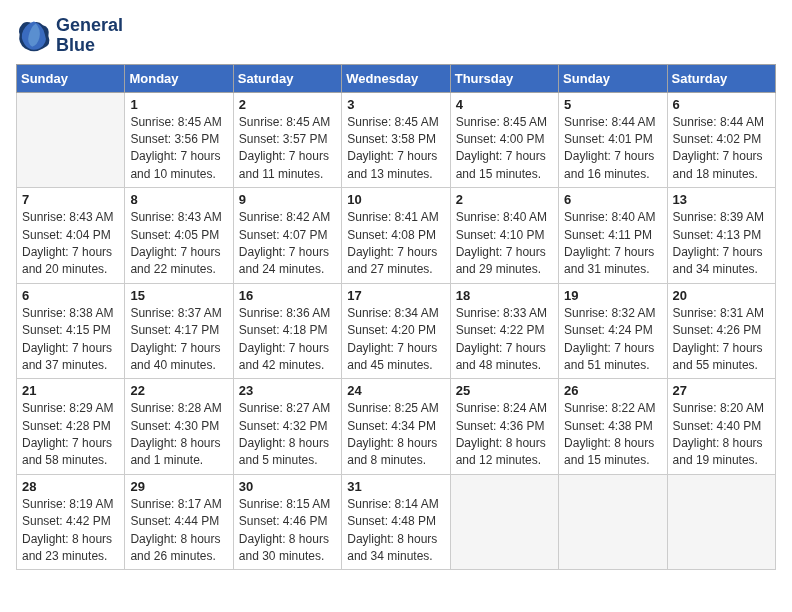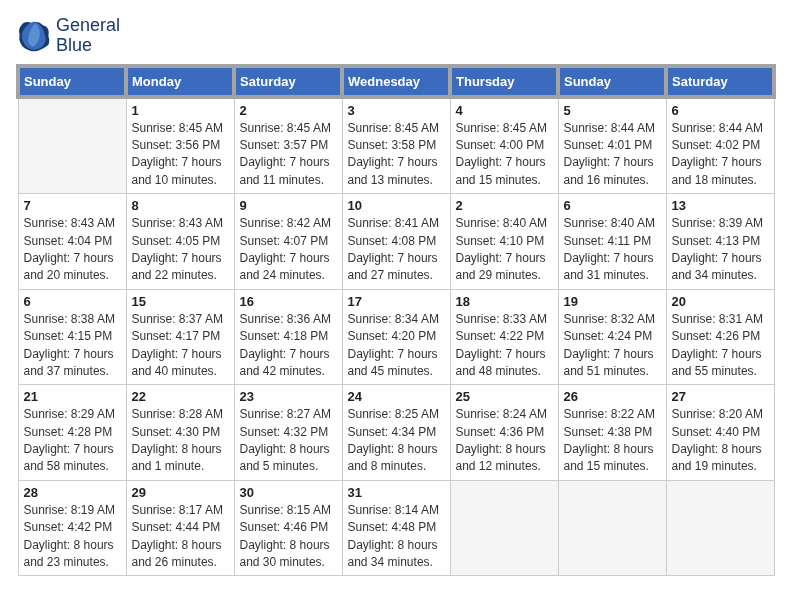--- a/index.html
+++ b/index.html
@@ -16,21 +16,21 @@
       align-items: flex-start;
       margin-bottom: 8px;
     }
     .logo {
       display: flex;
       align-items: center;
       gap: 4px;
     }
     .logo-text {
       font-size: 18px;
-      font-weight: normal;
+      font-weight: bold;
       color: #1a3a6b;
       line-height: 1.1;
     }
     .logo-text span {
       color: #1a3a6b;
     }
     .logo-icon {
       width: 36px;
       height: 36px;
     }
@@ -49,21 +49,21 @@
     .calendar {
       width: 100%;
       border-collapse: collapse;
     }
     .calendar th {
       background: #3a6bbf;
       color: #fff;
       font-size: 13px;
       padding: 6px 4px;
       text-align: left;
-      border: 4px solid #a3a3a3;
+      border: 1px solid #a3a3a3;
     }
     .calendar td {
       vertical-align: top;
       border: 1px solid #ccc;
       padding: 4px 5px;
       width: calc(100% / 7);
       min-height: 80px;
       font-size: 11px;
       color: #333;
       background: #fff;

